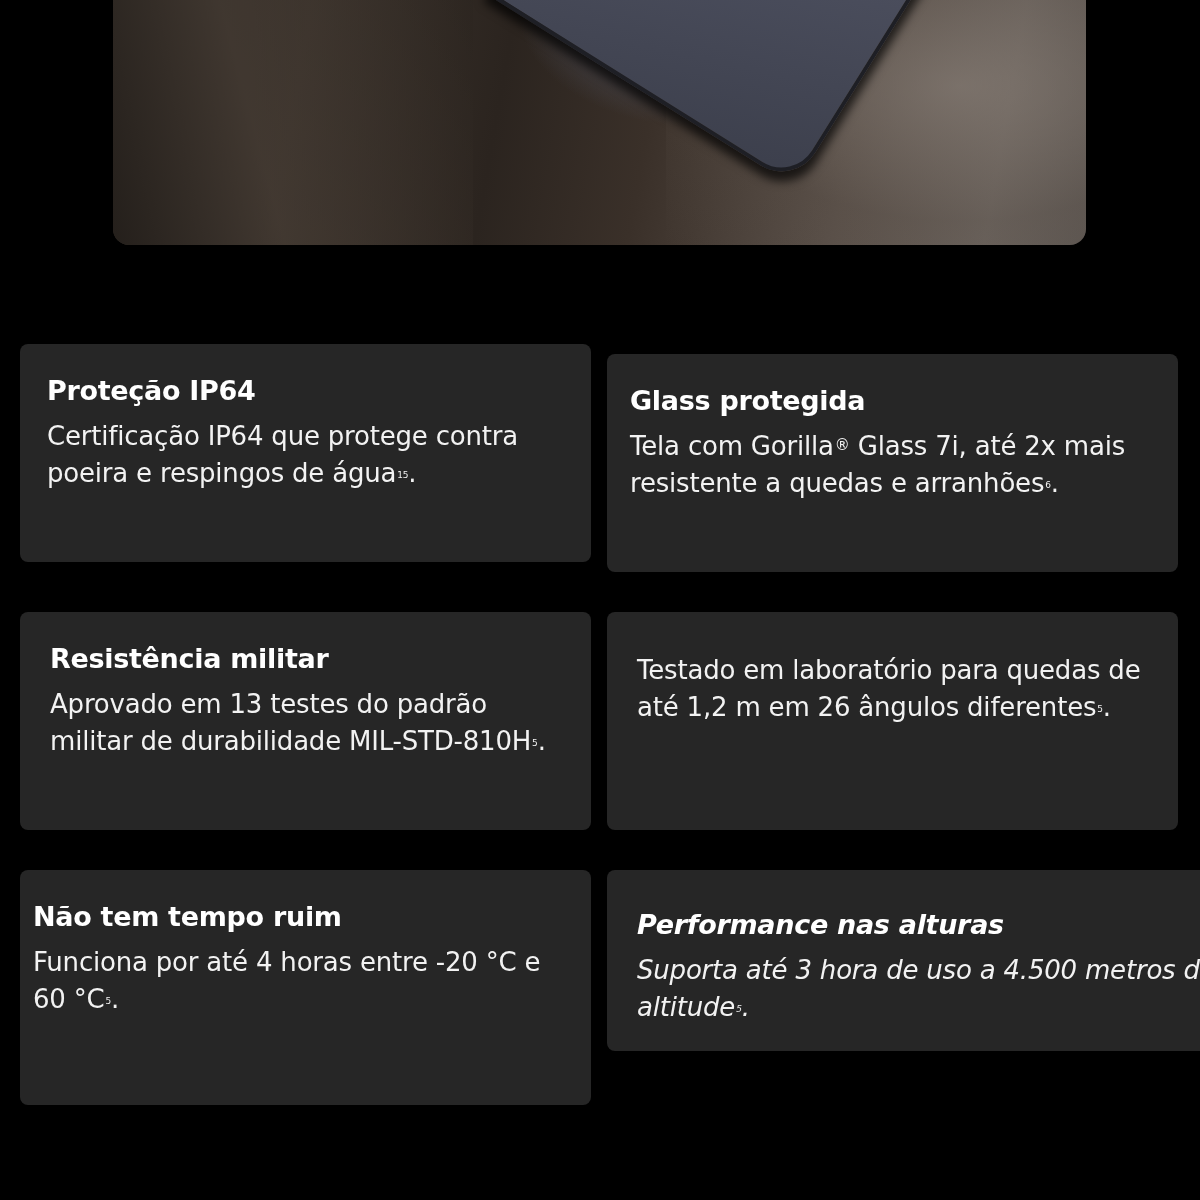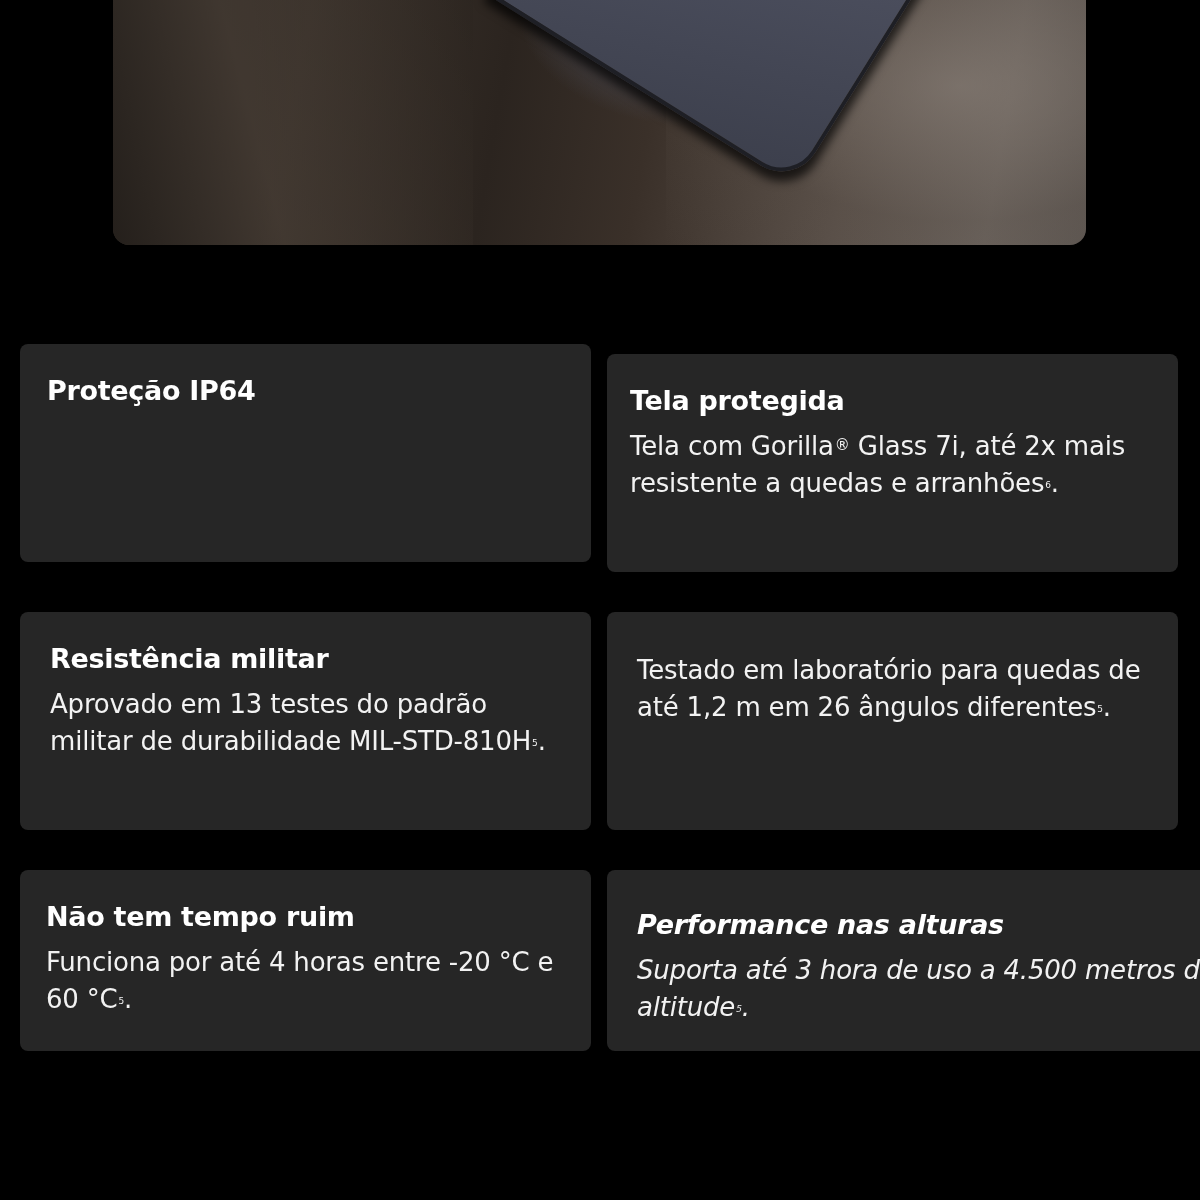--- a/index.html
+++ b/index.html
@@ -84,38 +84,39 @@
       font-size: 9px;
       vertical-align: top;
       position: relative;
       top: 2px;
       margin-left: 1px;
     }
     .c1 { left: 20px;  top: 344px; width: 571px; height: 218px; padding: 30px 20px 0 27px; }
     .c2 { left: 607px; top: 354px; width: 571px; height: 218px; padding: 30px 20px 0 23px; }
     .c3 { left: 20px;  top: 612px; width: 571px; height: 218px; padding: 30px 20px 0 30px; }
     .c4 { left: 607px; top: 612px; width: 571px; height: 218px; padding: 30px 20px 0 30px; }
-    .c5 { left: 20px;  top: 870px; width: 571px; height: 181px; padding: 30px 20px 0 26px; }
+    .c5 { left: 20px;  top: 870px; width: 571px; height: 235px; padding: 30px 20px 0 13px; }
     .c6 { left: 607px; top: 870px; width: 682px; height: 181px; padding: 38px 20px 0 30px; font-style: italic; }
   </style>
 </head>
 <body>
 
 <div class="hero">
   <div class="rock-left"></div>
   <div class="dust"></div>
   <div class="phone"></div>
 </div>
 
 <div class="card c1">
   <h3>Proteção IP64</h3>
+  <p><span>Certificação IP64 que protege contra poeira e respingos de água</span><sup>15</sup><span>.</span></p>
 </div>
 
 <div class="card c2">
-  <h3>Tela protegida</h3>
+  <h3>Glass protegida</h3>
   <p><span>Tela com Gorilla</span><sup style="font-size:15px;top:-1px;">®</sup><span> Glass 7i, até 2x mais resistente a quedas e arranhões</span><sup>6</sup><span>.</span></p>
 </div>
 
 <div class="card c3">
   <h3>Resistência militar</h3>
   <p><span>Aprovado em 13 testes do padrão militar de durabilidade MIL-STD-810H</span><sup>5</sup><span>.</span></p>
 </div>
 
 <div class="card c4">
   <p><span>Testado em laboratório para quedas de até 1,2 m em 26 ângulos diferentes</span><sup>5</sup><span>.</span></p>

